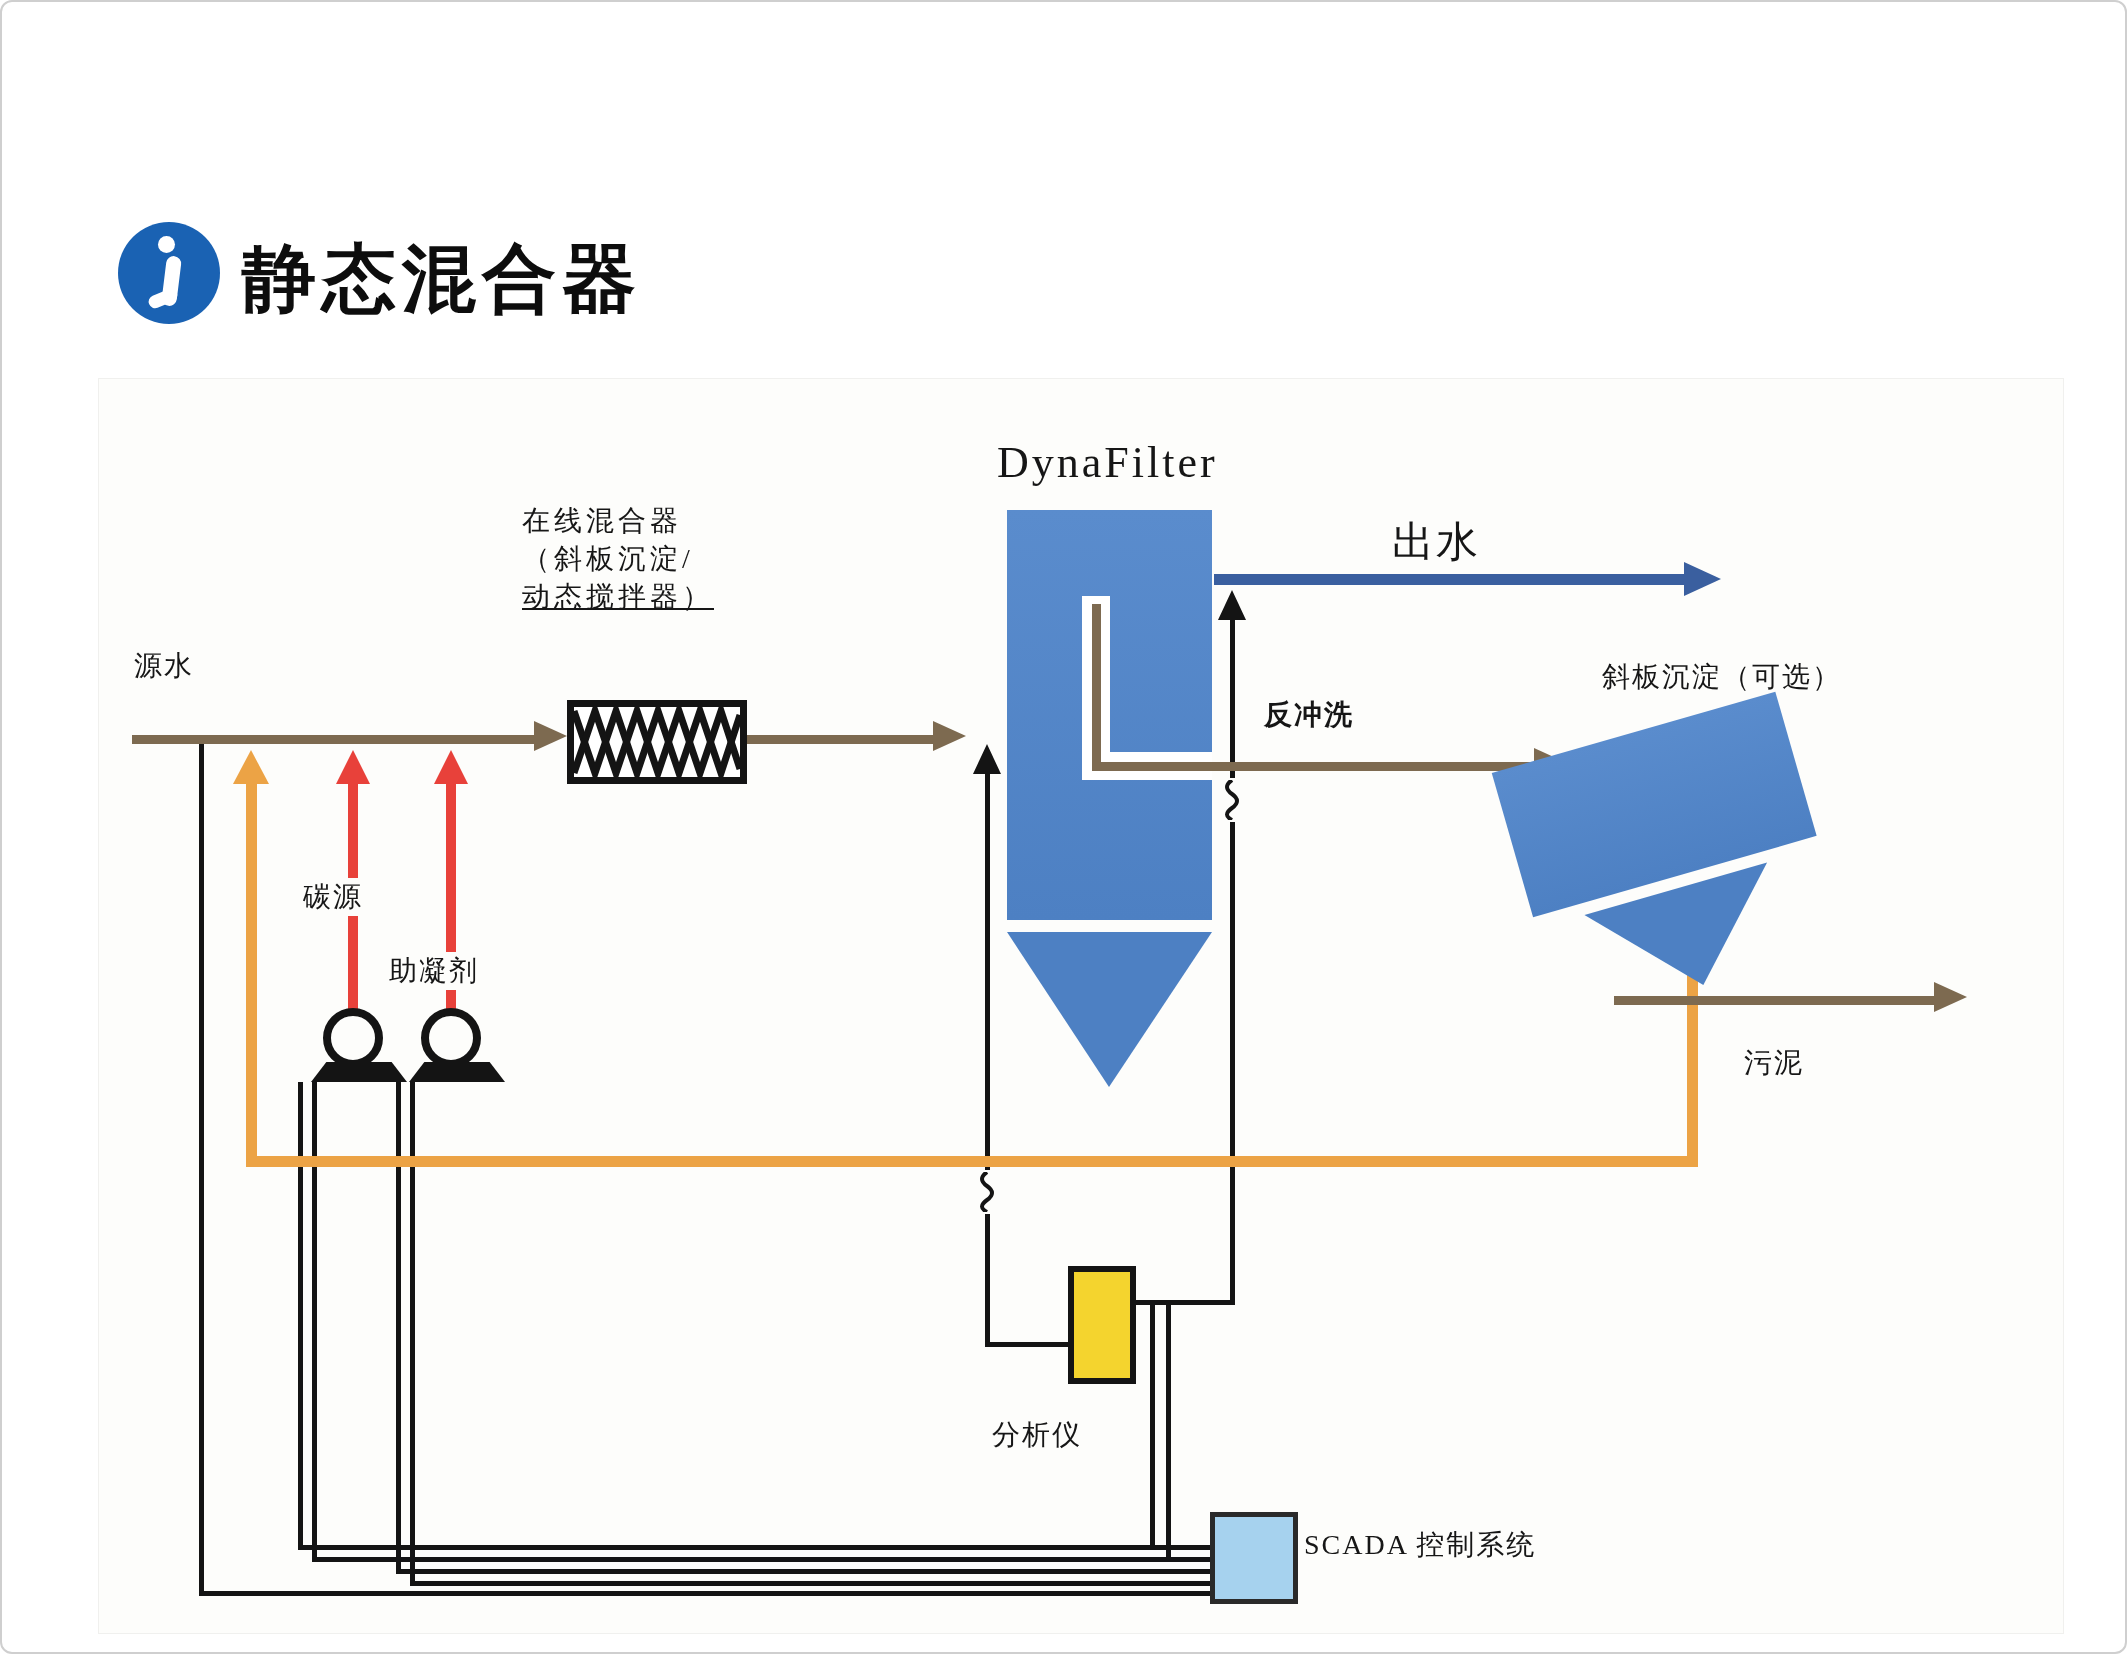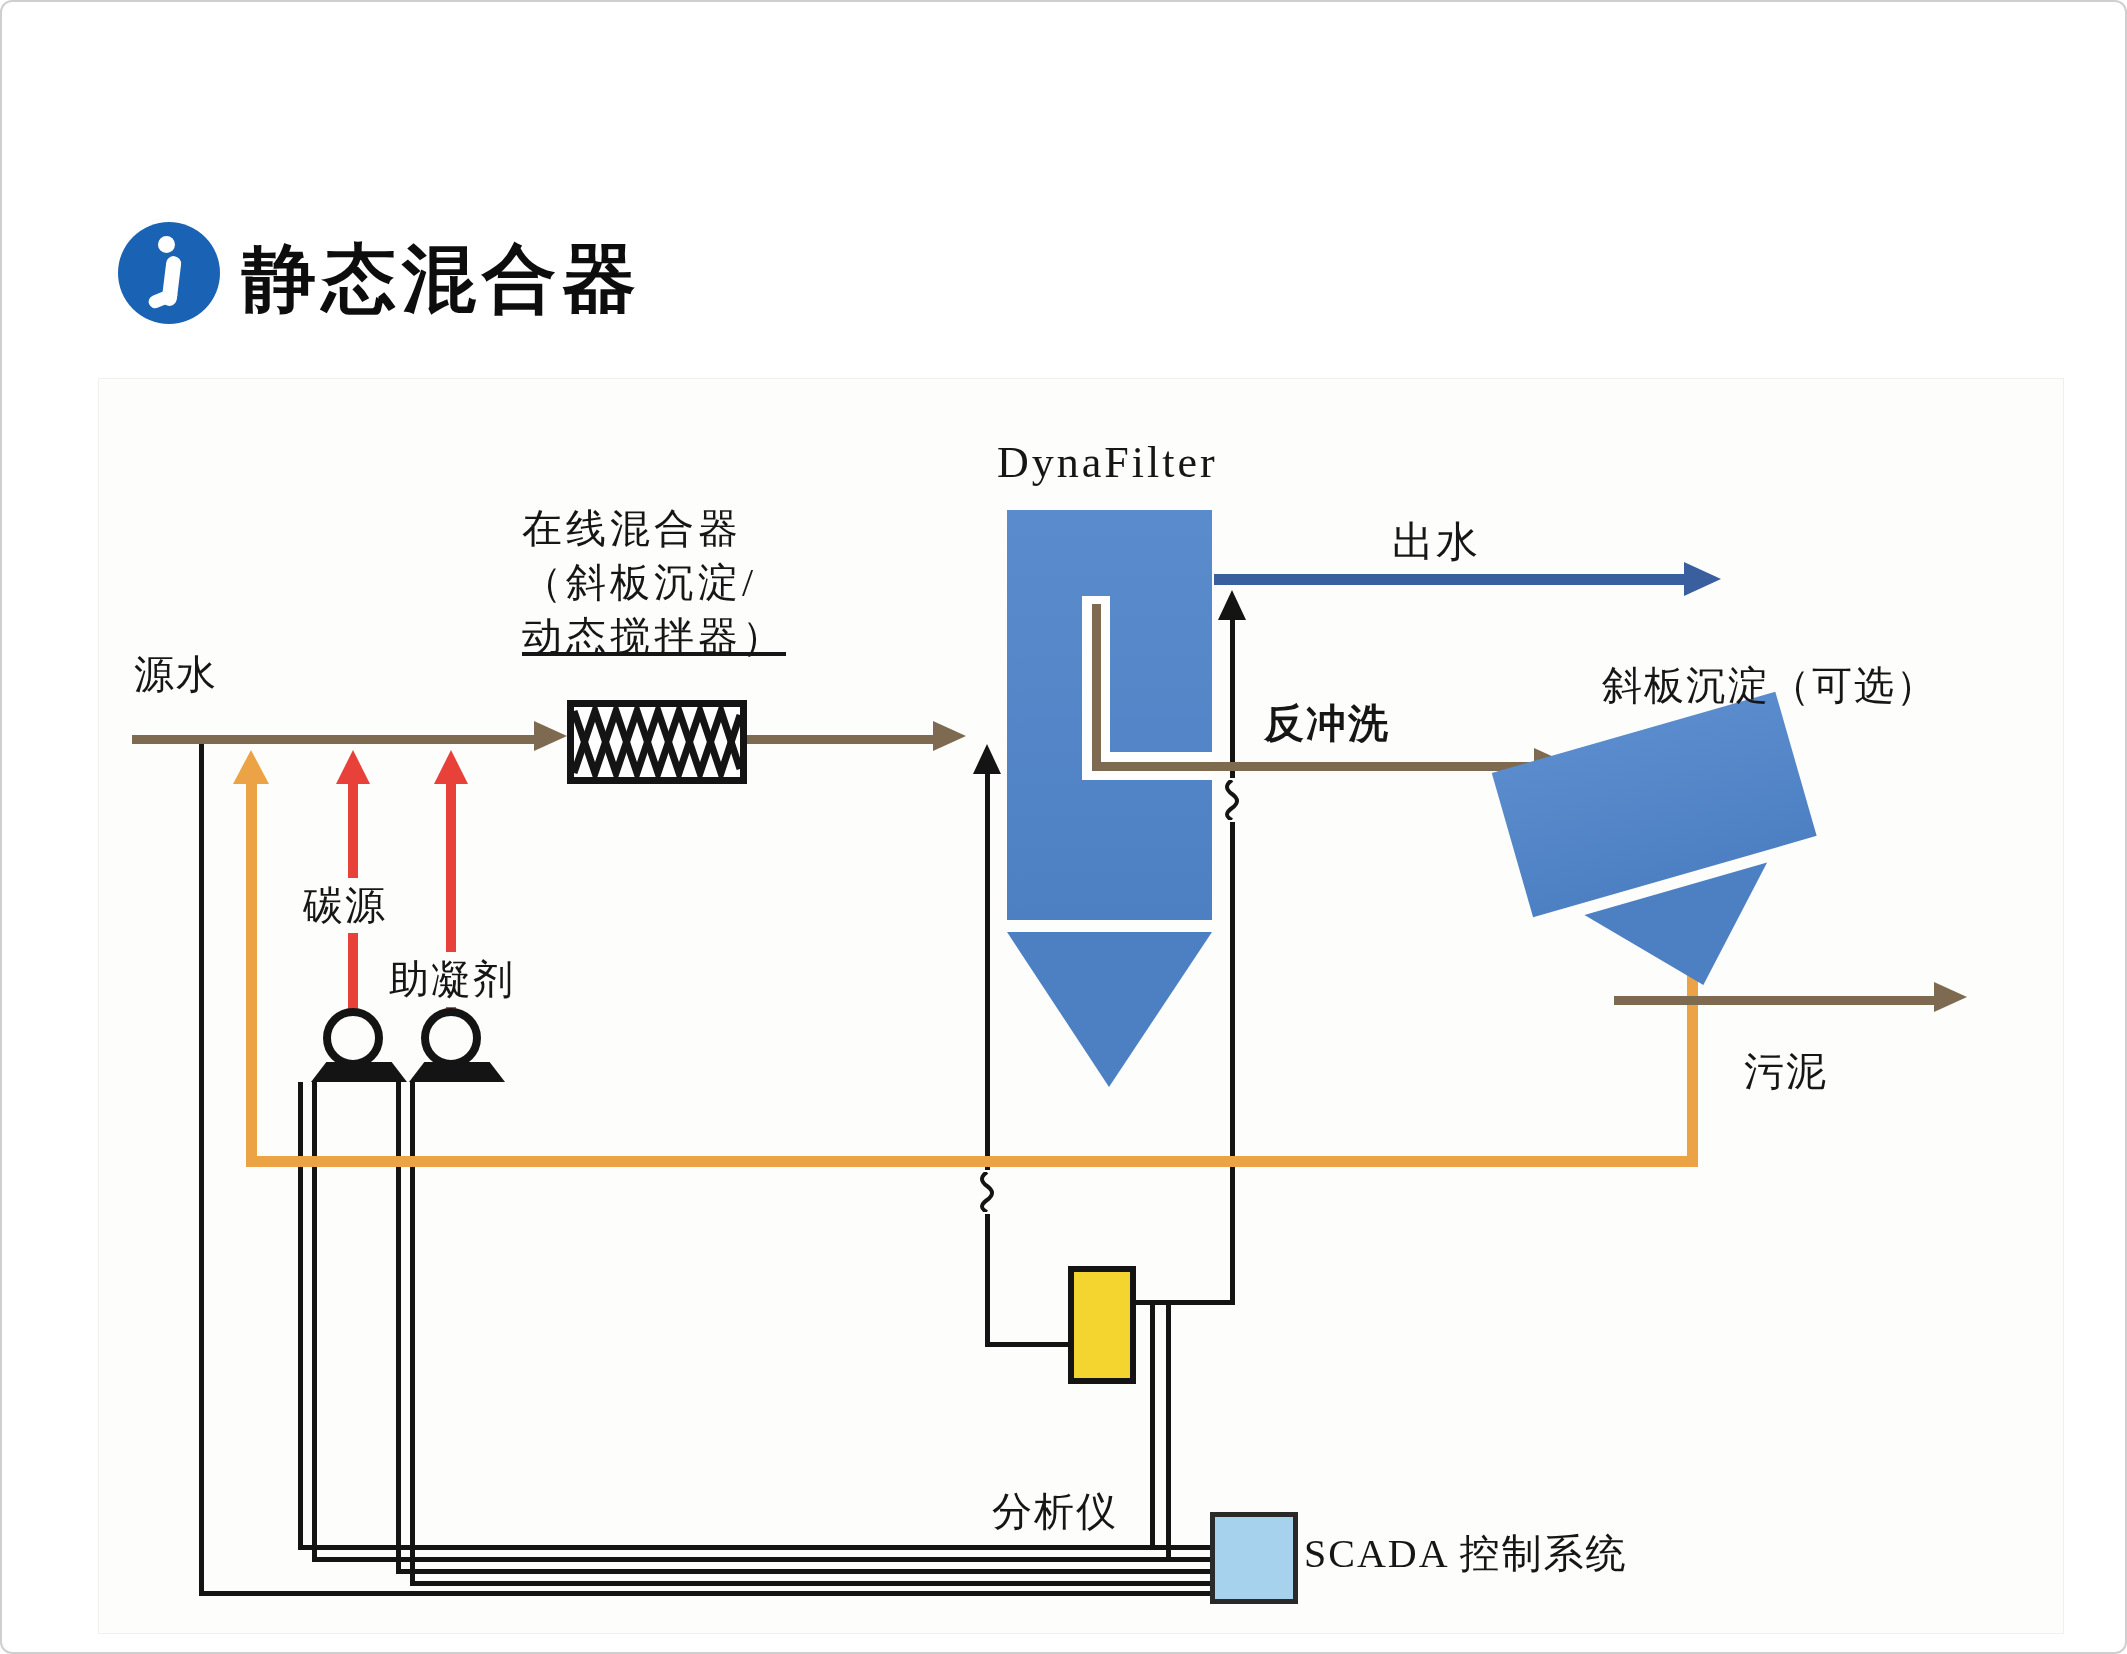--- a/index.html
+++ b/index.html
@@ -4,21 +4,21 @@
 <style>
   * { margin:0; padding:0; box-sizing:border-box; }
   html,body { background:#ffffff; }
   #stage {
     position:relative; width:2127px; height:1654px;
     background:#ffffff; border:2px solid #cfcfcf; border-radius:12px;
     overflow:hidden; font-family:"Liberation Sans","DejaVu Sans",sans-serif; color:#141414;
   }
   .abs { position:absolute; }
   .lbl {
-    position:absolute; font-size:40px; color:#161616; letter-spacing:2px;
+    position:absolute; font-size:28px; color:#161616; letter-spacing:2px;
     white-space:nowrap; font-family:"Liberation Serif","DejaVu Serif",serif;
   }
   
   .hline,.vline { position:absolute; }
   .flow  { background:var(--flow-line,#7d6a50); }
   .eff   { background:var(--effluent-blue,#3a5f9f); }
   .rec   { background:var(--recycle-line,#eca345); }
   .dose  { background:var(--dosing-arrow,#e8413a); }
   .ctl   { background:var(--control-line,#141414); }
   
@@ -152,16 +152,16 @@
     <span style="display:block;text-decoration:underline;">动态搅拌器）</span>
   </div>
 
   <div class="lbl" style="left:132px; top:645px;">源水</div>
   <div class="lbl" style="left:1390px; top:512px; font-size:42px;">出水</div>
   <div class="lbl" style="left:1262px; top:694px;font-weight:bold;">反冲洗</div>
   <div class="lbl" style="left:1600px; top:656px;">斜板沉淀（可选）</div>
   <div class="lbl" style="left:1742px; top:1042px;">污泥</div>
   <div class="lbl" style="left:297px; top:876px; background:#fdfdfb; padding:0 4px;">碳源</div>
   <div class="lbl" style="left:383px; top:950px; background:#fdfdfb; padding:0 4px;">助凝剂</div>
-  <div class="lbl" style="left:990px; top:1482px;font-family:Liberation Mono, monospace;">分析仪</div>
+  <div class="lbl" style="left:990px; top:1414px;font-family:Liberation Mono, monospace;">分析仪</div>
   <div class="lbl" style="left:1302px; top:1524px;">SCADA 控制系统</div>
 
 </div>
 
 </body></html>

